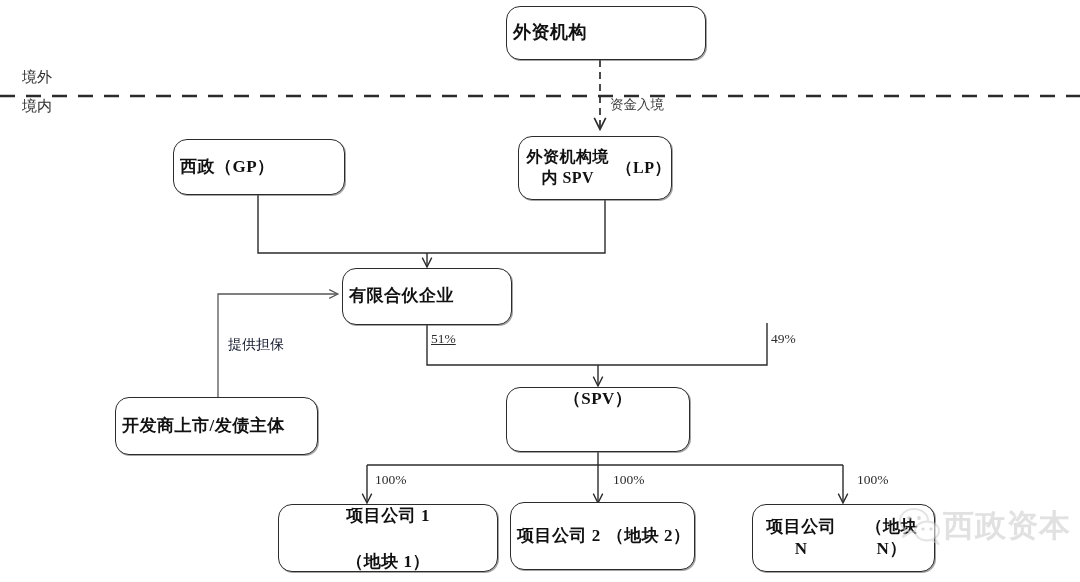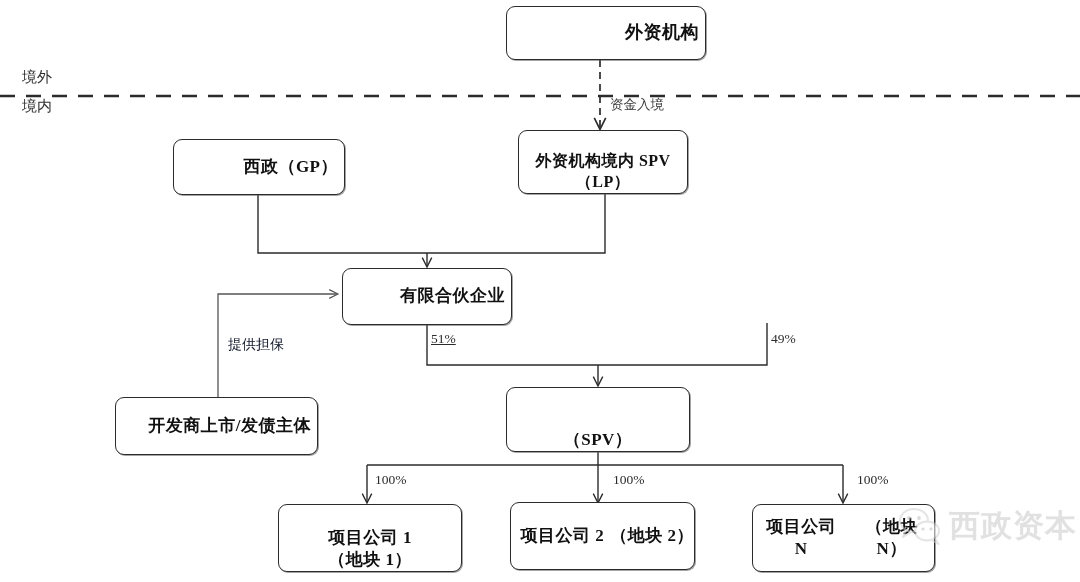--- a/index.html
+++ b/index.html
@@ -17,25 +17,25 @@
   svg#wires{
     position:absolute;
     left:0;top:0;
     width:1080px;height:582px;
     pointer-events:none;
   }
   .node{
     position:absolute;
     box-sizing:border-box;
     border:1.6px solid #2b2b2b;
-    border-radius:9px;
+    border-radius:14px;
     background:#ffffff;
     display:flex;
     align-items:center;
-    justify-content:flex-end;
+    justify-content:flex-start;
     text-align:center;
     font-weight:bold;
     color:#111111;
     line-height:1.30;
     letter-spacing:0.5px;
     box-shadow:1px 1px 0 rgba(90,90,90,.55);
   }
   .node .txt{display:block;padding:0 6px;}
   .node .l2{display:block;}
   .fs18{font-size:18px;}
@@ -56,21 +56,20 @@
     position:absolute;
     font-size:15px;
     color:#2f2f2f;
     font-weight:normal;
     white-space:nowrap;
   }
   .watermark{
     position:absolute;
     display:flex;
     align-items:center;
-    gap:6px;
     opacity:.55;
   }
   .watermark .wm-text{
     font-size:31px;
     color:#c9c9c9;
     font-weight:bold;
     letter-spacing:1px;
     font-family:"Liberation Serif","DejaVu Serif",serif;
   }
 </style>
@@ -114,39 +113,39 @@
   <div class="boundary-label" style="left:22px; top:97px;">境内</div>
 
   <div class="node fs18" style="left:506px; top:6px; width:200px; height:54px;">
     <span class="txt">外资机构</span>
   </div>
 
   <div class="node fs17" style="left:173px; top:139px; width:172px; height:56px;">
     <span class="txt">西政（GP）</span>
   </div>
 
-  <div class="node fs16" style="left:518px; top:130px; width:170px; height:64px; flex-direction:column;">
+  <div class="node fs16" style="left:518px; top:136px; width:154px; height:64px; flex-direction:row;">
     <span class="txt">外资机构境内 SPV</span>
     <span class="l2">（LP）</span>
   </div>
 
   <div class="node fs17" style="left:342px; top:268px; width:170px; height:57px;">
     <span class="txt">有限合伙企业</span>
   </div>
 
 
   <div class="node fs17" style="left:115px; top:397px; width:203px; height:58px;">
     <span class="txt">开发商上市/发债主体</span>
   </div>
 
   <div class="node fs17" style="left:506px; top:387px; width:184px; height:65px; flex-direction:column;">
     <span class="l2">（SPV）</span>
   </div>
 
-  <div class="node fs17" style="left:278px; top:504px; width:184px; height:68px; flex-direction:column;">
+  <div class="node fs17" style="left:278px; top:504px; width:220px; height:68px; flex-direction:column;gap:24px;">
     <span class="txt">项目公司 1</span>
     <span class="l2">（地块 1）</span>
   </div>
 
   <div class="node fs17" style="left:510px; top:502px; width:185px; height:68px; flex-direction:row;">
     <span class="txt">项目公司 2</span>
     <span class="l2">（地块 2）</span>
   </div>
 
   <div class="node fs17" style="left:752px; top:504px; width:183px; height:68px; flex-direction:row;">

